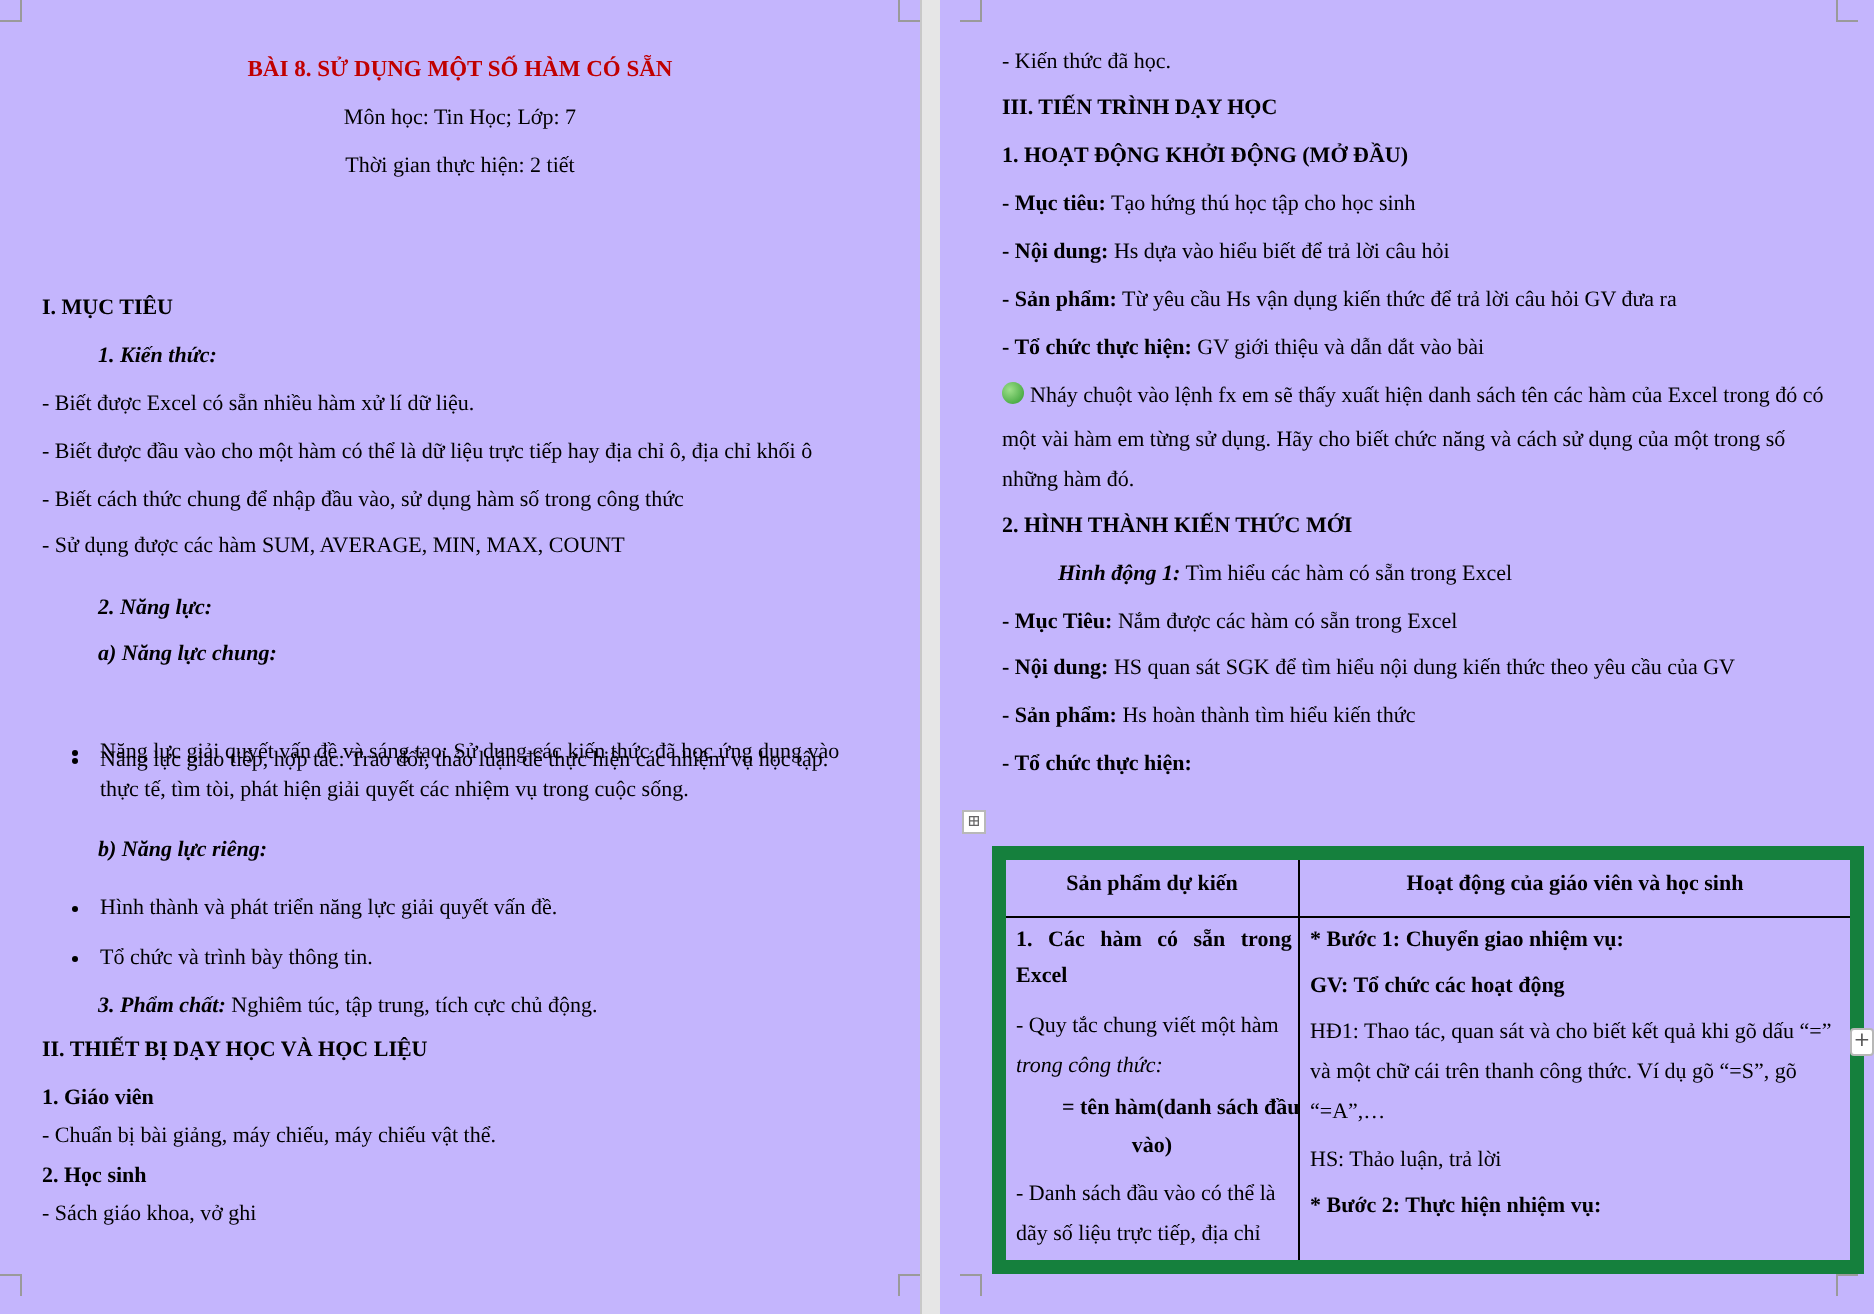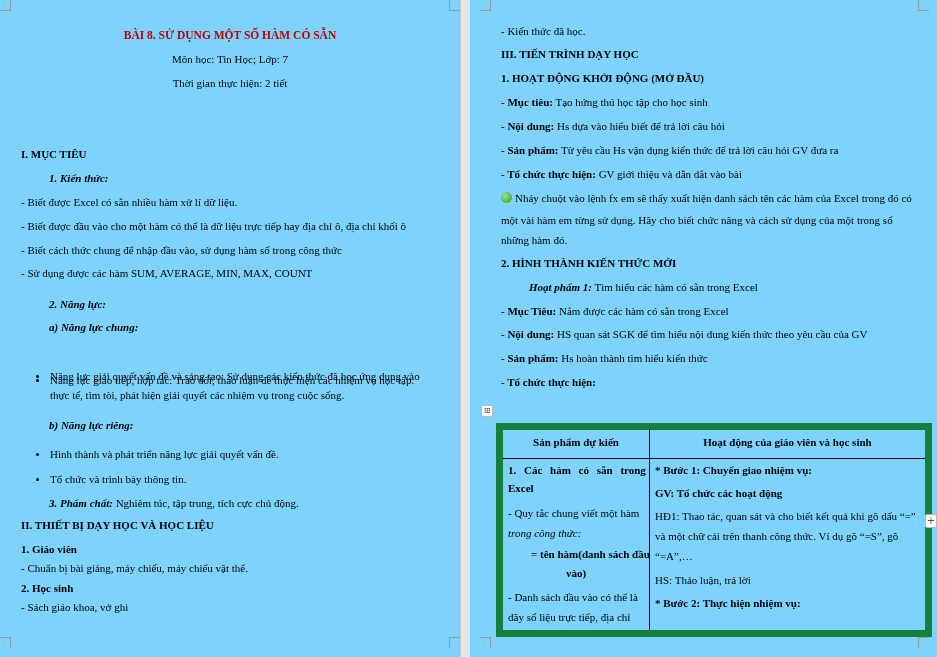--- a/index.html
+++ b/index.html
@@ -4,21 +4,21 @@
 <style>
   html, body { margin:0; padding:0; }
   body {
     width:937px; height:657px; overflow:hidden;
     background:#ffffff;
     font-family:"Liberation Serif", "DejaVu Serif", serif;
     color:#000;
     position:relative;
   }
   .page {
-    position:absolute; top:0; height:657px; background:#7dd3fc;
+    position:absolute; top:0; height:657px; background:#c4b5fd;
   }
   #page-left { left:0; width:460px; }
   #page-right { left:470px; width:467px; }
   .gutter {
     position:absolute; left:460px; top:0; width:10px; height:657px;
     background:#e6e6e6;
     border-left:1px solid #c8c8c8; border-right:1px solid #c8c8c8;
   }
   .crop { position:absolute; width:10px; height:10px; border-color:#9a9a9a; border-style:solid; border-width:0; }
   .crop.tl { border-right-width:1px; border-bottom-width:1px; }
@@ -117,21 +117,21 @@
 <div class="line" style="left:501px;top:95px;"><span class="b">- Mục tiêu:</span><span> Tạo hứng thú học tập cho học sinh</span></div>
 <div class="line" style="left:501px;top:119px;"><span class="b">- Nội dung:</span><span> Hs dựa vào hiểu biết để trả lời câu hỏi</span></div>
 <div class="line" style="left:501px;top:143px;"><span class="b">- Sản phẩm:</span><span> Từ yêu cầu Hs vận dụng kiến thức để trả lời câu hỏi GV đưa ra</span></div>
 <div class="line" style="left:501px;top:167px;"><span class="b">- Tổ chức thực hiện:</span><span> GV giới thiệu và dẫn dắt vào bài</span></div>
 
 <div class="line" style="left:501px;top:191px;"><span class="green-dot"></span><span>Nháy chuột vào lệnh fx em sẽ thấy xuất hiện danh sách tên các hàm của Excel trong đó có</span></div>
 <div class="line" style="left:501px;top:213px;">một vài hàm em từng sử dụng. Hãy cho biết chức năng và cách sử dụng của một trong số</div>
 <div class="line" style="left:501px;top:233px;">những hàm đó.</div>
 
 <div class="line b" style="left:501px;top:256px;">2. HÌNH THÀNH KIẾN THỨC MỚI</div>
-<div class="line" style="left:501px;top:280px;"><span class="b i">Hoạt phẩm 1:</span><span> Tìm hiểu các hàm có sẵn trong Excel</span></div>
+<div class="line" style="left:501px;top:280px;"><span class="b i">Hình động 1:</span><span> Tìm hiểu các hàm có sẵn trong Excel</span></div>
 <div class="line" style="left:501px;top:304px;"><span class="b">- Mục Tiêu:</span><span> Nắm được các hàm có sẵn trong Excel</span></div>
 <div class="line" style="left:501px;top:327px;"><span class="b">- Nội dung:</span><span> HS quan sát SGK để tìm hiểu nội dung kiến thức theo yêu cầu của GV</span></div>
 <div class="line" style="left:501px;top:351px;"><span class="b">- Sản phẩm:</span><span> Hs hoàn thành tìm hiểu kiến thức</span></div>
 <div class="line b" style="left:501px;top:375px;">- Tổ chức thực hiện:</div>
 
 <div class="move-handle">⊞</div>
 
 <div class="table">
   <div class="col1"></div>
   <div class="hdr"></div>

